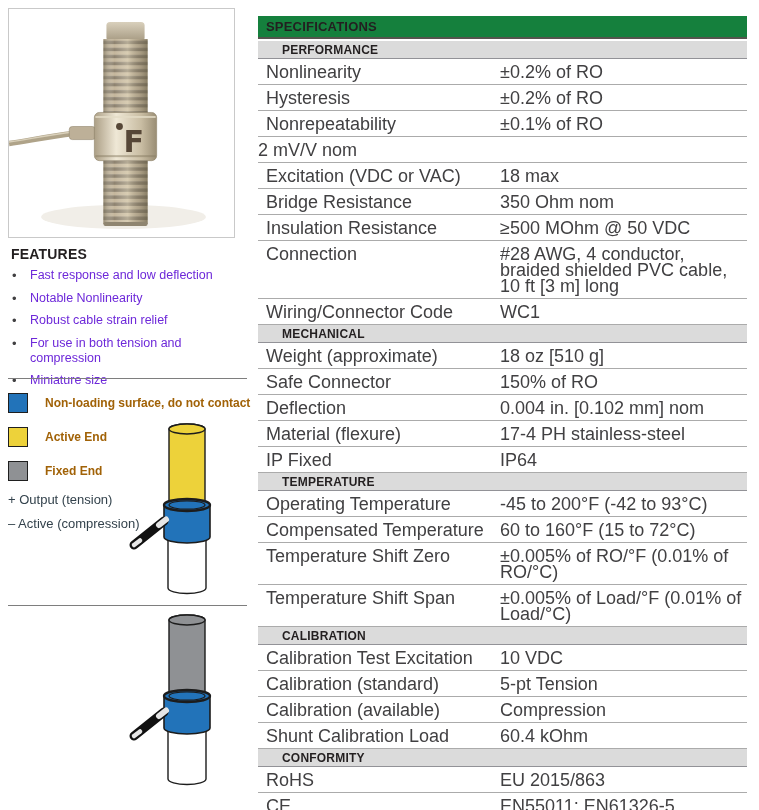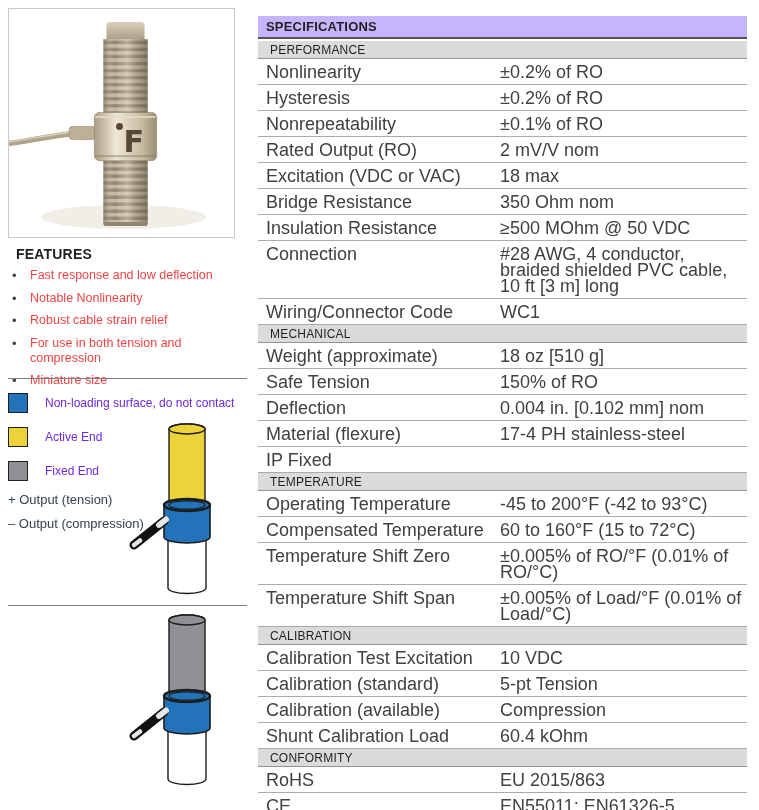--- a/index.html
+++ b/index.html
@@ -4,52 +4,52 @@
 <style>
   html,body{margin:0;padding:0;background:#fff;}
   .page{position:relative;width:759px;height:810px;background:#fff;
         font-family:"Liberation Sans",sans-serif;color:#414042;overflow:hidden;}
 
   
   .photo-box{position:absolute;left:8px;top:8px;width:227px;height:230px;
              border:1px solid #C9C9C9;box-sizing:border-box;background:#fff;}
   .photo-box svg{display:block;width:100%;height:100%;}
 
-  .features-title{position:absolute;left:0;top:246px;font-size:14px;font-weight:bold;
-                  color:#231F20;letter-spacing:.2px;padding-left:16px;}
+  .features-title{position:absolute;left:11px;top:246px;font-size:14px;font-weight:bold;
+                  color:#231F20;letter-spacing:.2px;}
   .features-list{position:absolute;left:8px;top:268px;width:244px;margin:0;padding:0;list-style:none;}
   .features-list li{position:relative;padding-left:22px;margin:0 0 7.5px 0;
-                    font-size:12.5px;line-height:15px;color:#ef4444;}
+                    font-size:12.5px;line-height:15px;color:#6d28d9;}
   .features-list li::before{content:"\2022";position:absolute;left:4px;top:0;
                     font-size:13px;color:#414042;}
 
   .divider{position:absolute;left:8px;width:239px;height:1px;background:#7E7E7E;}
   .divider.d1{top:378px;}
   .divider.d2{top:605px;}
 
   .legend{position:absolute;left:8px;top:392px;}
   .leg-row{display:flex;align-items:center;height:22px;margin-bottom:12px;white-space:nowrap;}
   .leg-swatch{width:20px;height:20px;border:1.5px solid #1F1F1F;box-sizing:border-box;
               margin-right:17px;flex:none;}
-  .leg-label{font-size:12px;font-weight:normal;color:#6d28d9;}
+  .leg-label{font-size:12px;font-weight:bold;color:#a16207;}
 
   .outputs{position:absolute;left:8px;top:492px;}
   .outputs div{font-size:13px;font-weight:normal;color:#33424C;margin-bottom:9px;}
 
   .diagram{position:absolute;width:98px;height:182px;}
   .diagram.d1{left:120px;top:421px;}
   .diagram.d2{left:120px;top:612px;}
 
   
   .spec-table{position:absolute;left:258px;top:16px;width:489px;}
-  .spec-title{background:#c4b5fd;height:21px;display:flex;align-items:center;
+  .spec-title{background:#15803d;height:21px;display:flex;align-items:center;
               padding-left:8px;font-size:13px;font-weight:bold;color:#231F20;
               border-bottom:2.5px solid #55554E;letter-spacing:.2px;}
   .sec-header{background:#DBDBDB;height:17px;display:flex;align-items:center;
-              padding-left:12px;font-size:12px;font-weight:normal;color:#231F20;
+              padding-left:24px;font-size:12px;font-weight:bold;color:#231F20;
               border-bottom:1px solid #929297;letter-spacing:.2px;}
   .spec-body > .sec-header:first-child{margin-top:2px;border-top:none;}
   .spec-row{display:flex;align-items:flex-start;box-sizing:border-box;min-height:26px;
             padding:5px 0 4px 0;border-bottom:1px solid #ABABAB;font-size:18px;line-height:16px;}
   .spec-label{width:234px;padding-left:8px;flex:none;}
   .spec-value{flex:1;padding-right:4px;}
 </style>
 </head>
 <body>
 
@@ -124,21 +124,21 @@
         <span class="leg-swatch" style="background: rgb(237, 210, 58);"></span>
         <span class="leg-label">Active End</span>
       </div>
       <div class="leg-row">
         <span class="leg-swatch" style="background: rgb(143, 145, 148);"></span>
         <span class="leg-label">Fixed End</span>
       </div>
     </div>
   <div class="outputs">
       <div>+ Output (tension)</div>
-      <div>– Output (compression)</div>
+      <div>– Active (compression)</div>
     </div>
 
   <svg class="diagram d1" viewBox="0 0 98 182">
     <path d="M48,114 L48,167 A19,5.5 0 0 0 86,167 L86,114 Z" fill="#FFFFFF" stroke="#1C1C1C" stroke-width="1.4"></path>
     <path d="M49,8 A18,5 0 0 1 85,8 L85,88 L49,88 Z" stroke="#1C1C1C" stroke-width="1.4" fill="#EDD23A"></path>
     <ellipse cx="67" cy="8" rx="18" ry="5" stroke="#1C1C1C" stroke-width="1.4" fill="#EDD23A"></ellipse>
     <path d="M44,84 L44,116 A23,6 0 0 0 90,116 L90,84 Z" stroke="#1C1C1C" stroke-width="1.6" fill="#2273B9"></path>
     <ellipse cx="67" cy="84" rx="23" ry="6" stroke="#1C1C1C" stroke-width="2.4" fill="#2273B9"></ellipse>
     <ellipse cx="67" cy="84" rx="18" ry="4.2" fill="none" stroke="#1C1C1C" stroke-width="1.2"></ellipse>
     <path d="M44,100 L14,124" stroke="#111111" stroke-width="9" stroke-linecap="round"></path>
@@ -170,21 +170,20 @@
         </div>
         <div class="spec-row">
           <span class="spec-label">Hysteresis</span>
           <span class="spec-value">±0.2% of RO</span>
         </div>
         <div class="spec-row">
           <span class="spec-label">Nonrepeatability</span>
           <span class="spec-value">±0.1% of RO</span>
         </div>
         <div class="spec-row">
-          <span class="spec-label">Rated Output (RO)</span>
           <span class="spec-value">2 mV/V nom</span>
         </div>
         <div class="spec-row">
           <span class="spec-label">Excitation (VDC or VAC)</span>
           <span class="spec-value">18 max</span>
         </div>
         <div class="spec-row">
           <span class="spec-label">Bridge Resistance</span>
           <span class="spec-value">350 Ohm nom</span>
         </div>
@@ -199,33 +198,34 @@
         <div class="spec-row">
           <span class="spec-label">Wiring/Connector Code</span>
           <span class="spec-value">WC1</span>
         </div>
         <div class="sec-header">MECHANICAL</div>
         <div class="spec-row">
           <span class="spec-label">Weight (approximate)</span>
           <span class="spec-value">18 oz [510 g]</span>
         </div>
         <div class="spec-row">
-          <span class="spec-label">Safe Tension</span>
+          <span class="spec-label">Safe Connector</span>
           <span class="spec-value">150% of RO</span>
         </div>
         <div class="spec-row">
           <span class="spec-label">Deflection</span>
           <span class="spec-value">0.004 in. [0.102 mm] nom</span>
         </div>
         <div class="spec-row">
           <span class="spec-label">Material (flexure)</span>
           <span class="spec-value">17-4 PH stainless-steel</span>
         </div>
         <div class="spec-row">
           <span class="spec-label">IP Fixed</span>
+          <span class="spec-value">IP64</span>
         </div>
         <div class="sec-header">TEMPERATURE</div>
         <div class="spec-row">
           <span class="spec-label">Operating Temperature</span>
           <span class="spec-value">-45 to 200°F (-42 to 93°C)</span>
         </div>
         <div class="spec-row">
           <span class="spec-label">Compensated Temperature</span>
           <span class="spec-value">60 to 160°F (15 to 72°C)</span>
         </div>

